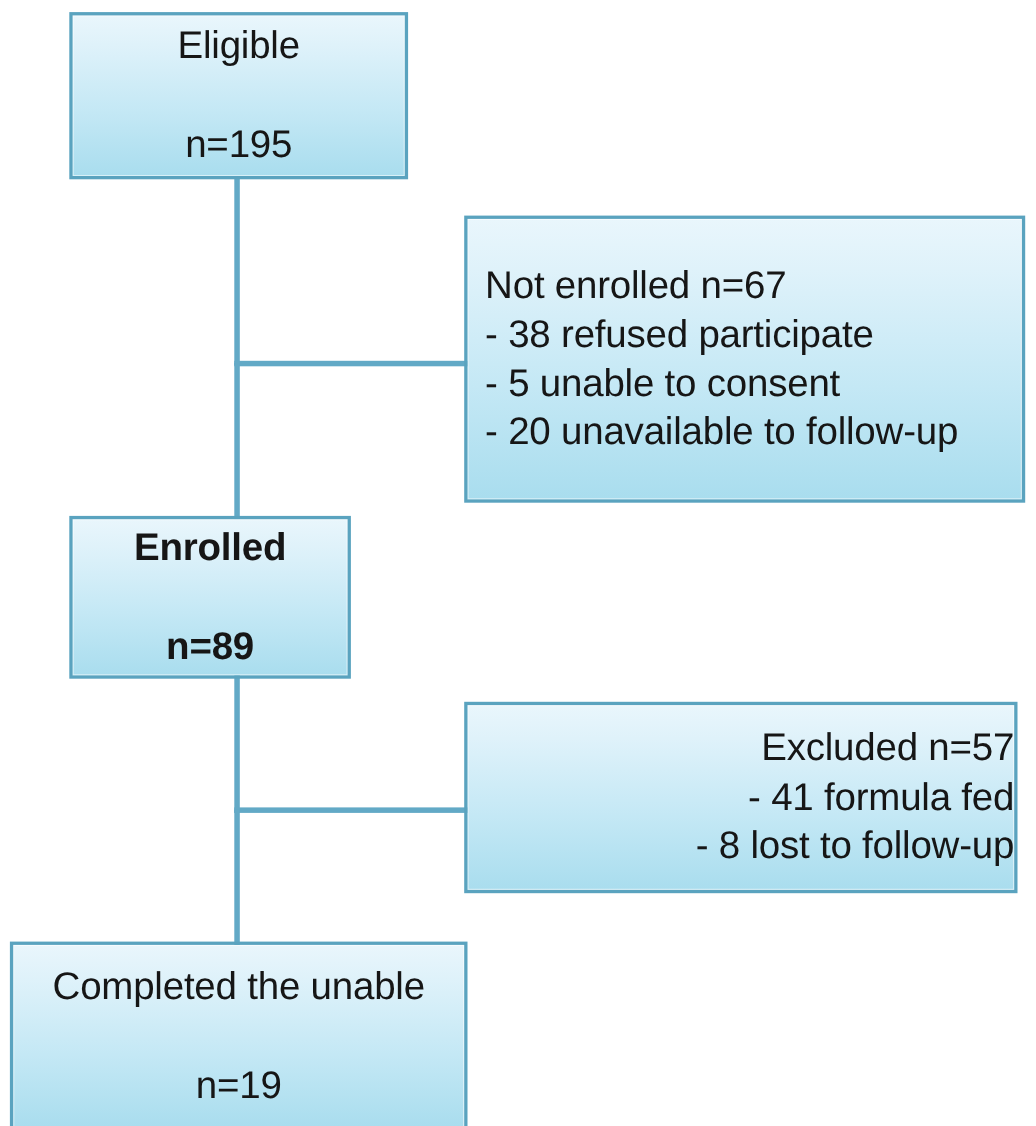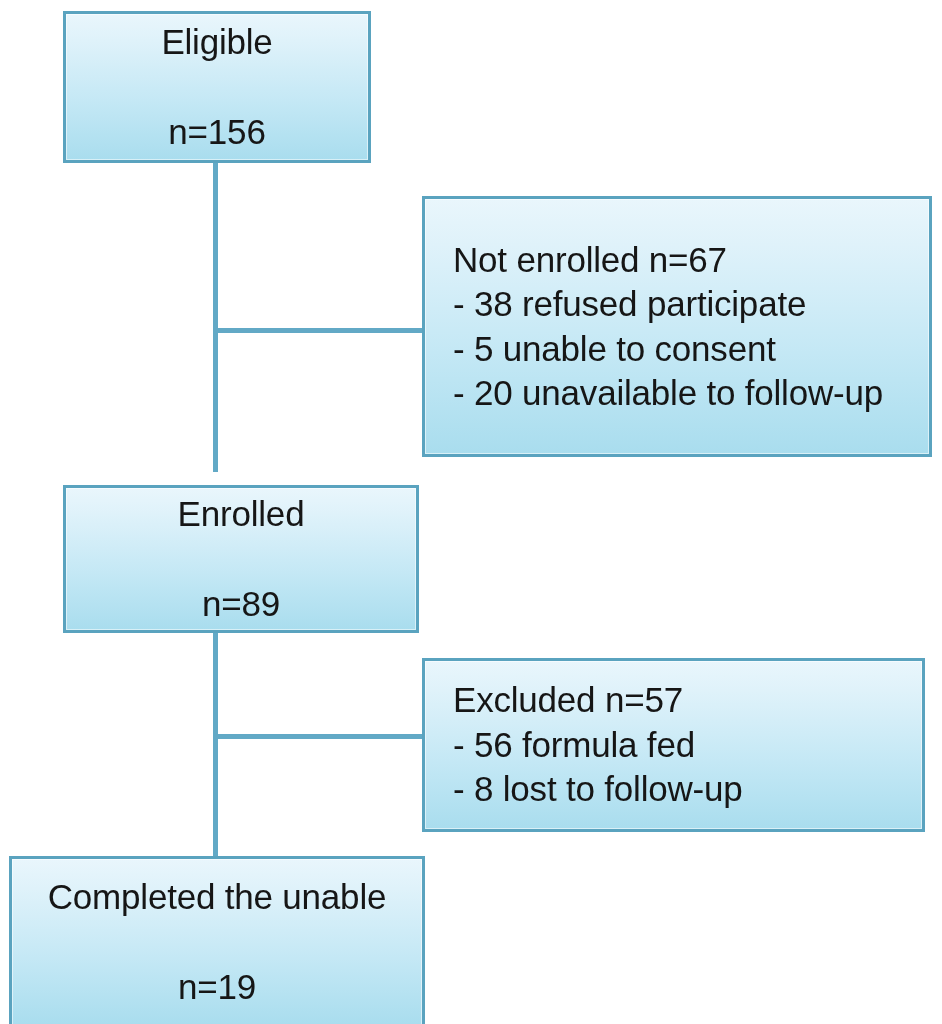--- a/index.html
+++ b/index.html
@@ -41,27 +41,27 @@
   .node.lefty    { align-items: flex-start; text-align: left; }
 
   .node .line {
     display: block;
     font-size: 35px;
     line-height: 1.27;
     letter-spacing: -0.2px;
     white-space: nowrap;
     color: #161616;
   }
-  .node.lefty .line { padding-left: 28px; }
+  .node.lefty .line { padding-left: 16px; }
 
   
   #node-eligible  { left: 63px;  top: 11px;  width: 308px; height: 152px; }
   #node-notenrolled { left: 422px; top: 196px; width: 510px; height: 261px; }
-  #node-enrolled  { left: 63px;  top: 485px; width: 356px; height: 148px; }
-  #node-excluded  { left: 422px; top: 658px; width: 503px; height: 174px; }
+  #node-enrolled  { left: 63px;  top: 469px; width: 256px; height: 148px; font-weight: bold; }
+  #node-excluded  { left: 422px; top: 638px; width: 503px; height: 174px; align-items: flex-end; }
   #node-completed { left: 9px;   top: 856px; width: 416px; height: 172px; }
 
   
   #spine-1 { left: 213px; top: 160px; height: 172px; }   
   #spine-2 { left: 213px; top: 330px; height: 142px; }   
   #spine-3 { left: 213px; top: 614px; height: 125px; }   
   #spine-4 { left: 213px; top: 736px; height: 124px; }   
 
   
   #branch-1 { left: 213px; top: 328px; width: 212px; }
@@ -79,38 +79,38 @@
   <div class="conn conn-v" id="spine-2"></div>
 
   <div class="conn conn-v" id="spine-3"></div>
 
   <div class="conn conn-h" id="branch-2"></div>
 
   <div class="conn conn-v" id="spine-4"></div>
 
   <div class="node centered" id="node-eligible">
     <span class="line">Eligible</span>
-    <span class="line">n=156</span>
+    <span class="line">n=195</span>
   </div>
 
   <div class="node lefty" id="node-notenrolled">
     <span class="line">Not enrolled n=67</span>
     <span class="line">- 38 refused participate</span>
     <span class="line">- 5 unable to consent</span>
     <span class="line">- 20 unavailable to follow-up</span>
   </div>
 
   <div class="node centered" id="node-enrolled">
     <span class="line">Enrolled</span>
     <span class="line">n=89</span>
   </div>
 
   <div class="node lefty" id="node-excluded">
     <span class="line">Excluded n=57</span>
-    <span class="line">- 56 formula fed</span>
+    <span class="line">- 41 formula fed</span>
     <span class="line">- 8 lost to follow-up</span>
   </div>
 
   <div class="node centered" id="node-completed">
     <span class="line">Completed the unable</span>
     <span class="line">n=19</span>
   </div>
 
 </div>
 

